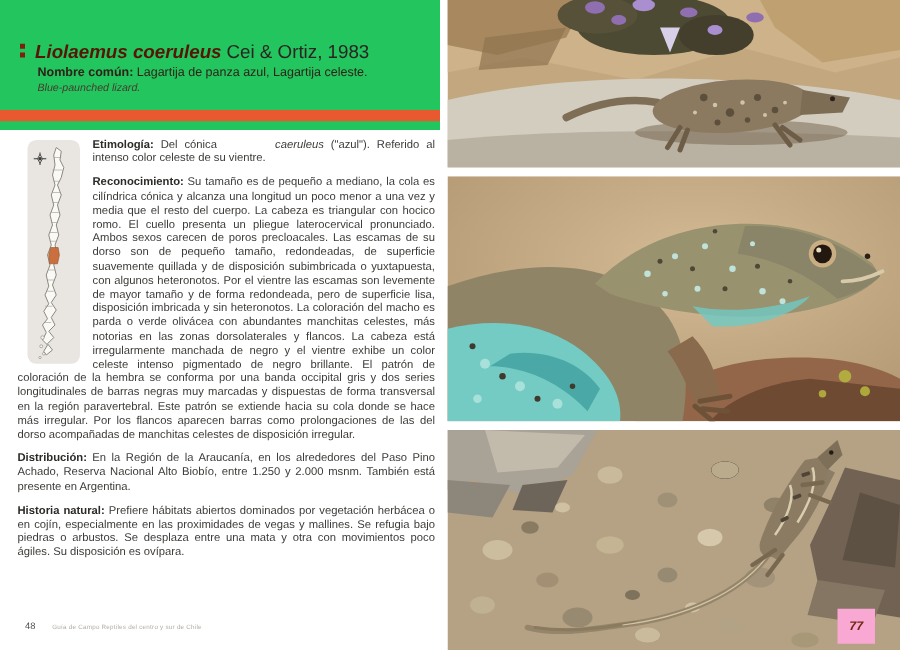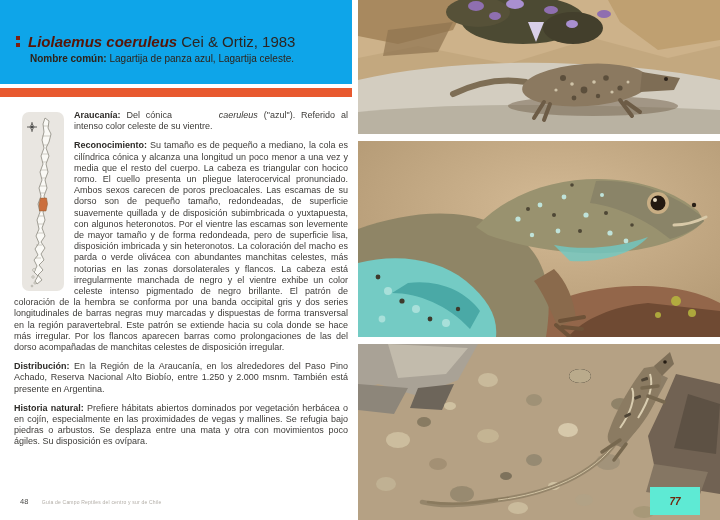--- a/index.html
+++ b/index.html
@@ -1,20 +1,20 @@
 <!DOCTYPE html>
 <html><head>
 <meta charset="utf-8">
 <style>
   html,body{margin:0;padding:0;background:#ffffff;}
   .page{position:relative;width:720px;height:520px;background:#ffffff;overflow:hidden;
         font-family:"Liberation Sans", sans-serif;}
 
   
-  .header{position:absolute;left:0;top:0;width:352px;height:84px;background:#0ea5e9;}
+  .header{position:absolute;left:0;top:0;width:352px;height:104px;background:#22c55e;}
   .header-inner{padding:33px 10px 0 16px;}
   .title-line{font-size:15px;line-height:17px;color:#262220;white-space:nowrap;}
   .bullet{display:inline-block;width:4px;height:11px;position:relative;margin-right:8px;}
   .bullet::before,.bullet::after{content:"";position:absolute;left:0;width:4px;height:4px;background:#7e2010;}
   .bullet::before{top:0}.bullet::after{bottom:0}
   .species{font-style:italic;font-weight:bold;color:#571507;}
   .authority{color:#2b2522;margin-left:4px;}
   .common{font-size:10px;line-height:11px;color:#2f2218;margin:3px 0 0 14px;}
   .common .lbl{font-weight:bold;}
   .english{font-size:8.5px;line-height:10px;font-style:italic;color:#4a3a2c;margin:1px 0 0 14px;}
@@ -33,38 +33,39 @@
   
   .footer-left{position:absolute;left:20px;bottom:12px;white-space:nowrap;}
   .pagenum-left{font-size:7.5px;color:#4a4a48;}
   .booktitle{font-size:5px;color:#b2ada6;margin-left:9px;letter-spacing:.2px;}
 
   
   .photos{position:absolute;left:358px;top:0;width:362px;height:520px;}
   .photo{display:block;width:362px;}
   .photo svg{display:block;}
   .gap{height:7px;background:#ffffff;}
-  .page-tab{position:absolute;right:20px;bottom:5px;width:50px;height:28px;background:#5eead4;
+  .page-tab{position:absolute;right:20px;bottom:5px;width:30px;height:28px;background:#f9a8d4;
             display:flex;align-items:center;justify-content:center;
             font-style:italic;font-weight:bold;font-size:10px;color:#6f2a10;}
 </style>
 </head>
 <body>
 
 <div class="page">
 
   <div class="header">
     <div class="header-inner">
       <div class="title-line">
         <span class="bullet"></span><span class="species">Liolaemus coeruleus</span><span class="authority">Cei &amp; Ortiz, 1983</span>
       </div>
       <div class="common">
         <span class="lbl">Nombre común:</span>
         <span>Lagartija de panza azul, Lagartija celeste.</span>
       </div>
+      <div class="english">Blue-paunched lizard.</div>
     </div>
   </div>
   <div class="stripe"></div>
 
   <div class="textcol">
 
     <div class="map-box">
       <svg viewBox="0 0 42 179">
 
         <g stroke="#3a3a38" stroke-width="0.8" fill="#3a3a38">
@@ -98,21 +99,21 @@
         <g fill="#f4f2ec" stroke="#8a887d" stroke-width="0.5">
           <circle cx="12" cy="158" r="1.4"></circle>
             <circle cx="11" cy="165" r="1.2"></circle>
           <circle cx="13" cy="171" r="1.1"></circle>
             <circle cx="10" cy="174" r="0.9"></circle>
         </g>
       </svg>
     </div>
 
     <p class="sec">
-      <span class="seclabel">Araucanía:</span>
+      <span class="seclabel">Etimología:</span>
       <span>Del cónica </span><span class="ital">caeruleus</span><span> ("azul"). Referido al intenso color celeste de su vientre.</span>
     </p>
 
     <p class="sec">
       <span class="seclabel">Reconocimiento:</span>
       <span>Su tamaño es de pequeño a mediano, la cola es cilíndrica cónica y alcanza una longitud un poco menor a una vez y media que el resto del cuerpo. La cabeza es triangular con hocico romo. El cuello presenta un pliegue laterocervical pronunciado. Ambos sexos carecen de poros precloacales. Las escamas de su dorso son de pequeño tamaño, redondeadas, de superficie suavemente quillada y de disposición subimbricada o yuxtapuesta, con algunos heteronotos. Por el vientre las escamas son levemente de mayor tamaño y de forma redondeada, pero de superficie lisa, disposición imbricada y sin heteronotos. La coloración del macho es parda o verde olivácea con abundantes manchitas celestes, más notorias en las zonas dorsolaterales y flancos. La cabeza está irregularmente manchada de negro y el vientre exhibe un color celeste intenso pigmentado de negro brillante. El patrón de coloración de la hembra se conforma por una banda occipital gris y dos series longitudinales de barras negras muy marcadas y dispuestas de forma transversal en la región paravertebral. Este patrón se extiende hacia su cola donde se hace más irregular. Por los flancos aparecen barras como prolongaciones de las del dorso acompañadas de manchitas celestes de disposición irregular.</span>
     </p>
 
     <p class="sec">
       <span class="seclabel">Distribución:</span>

